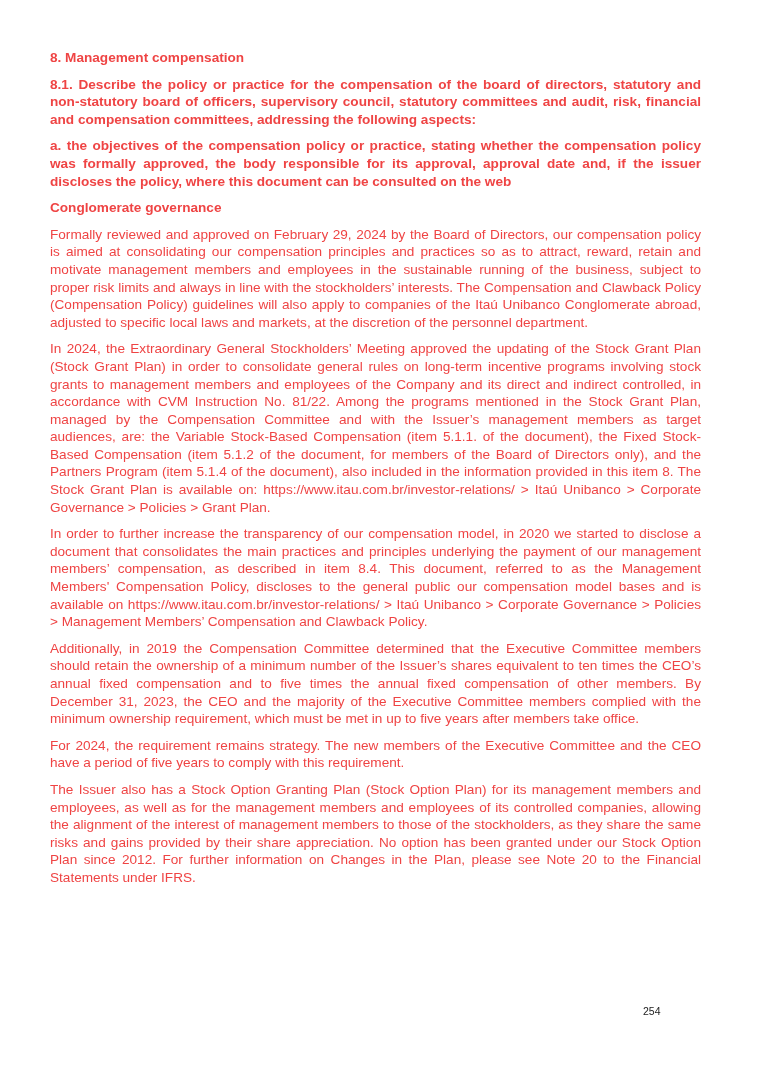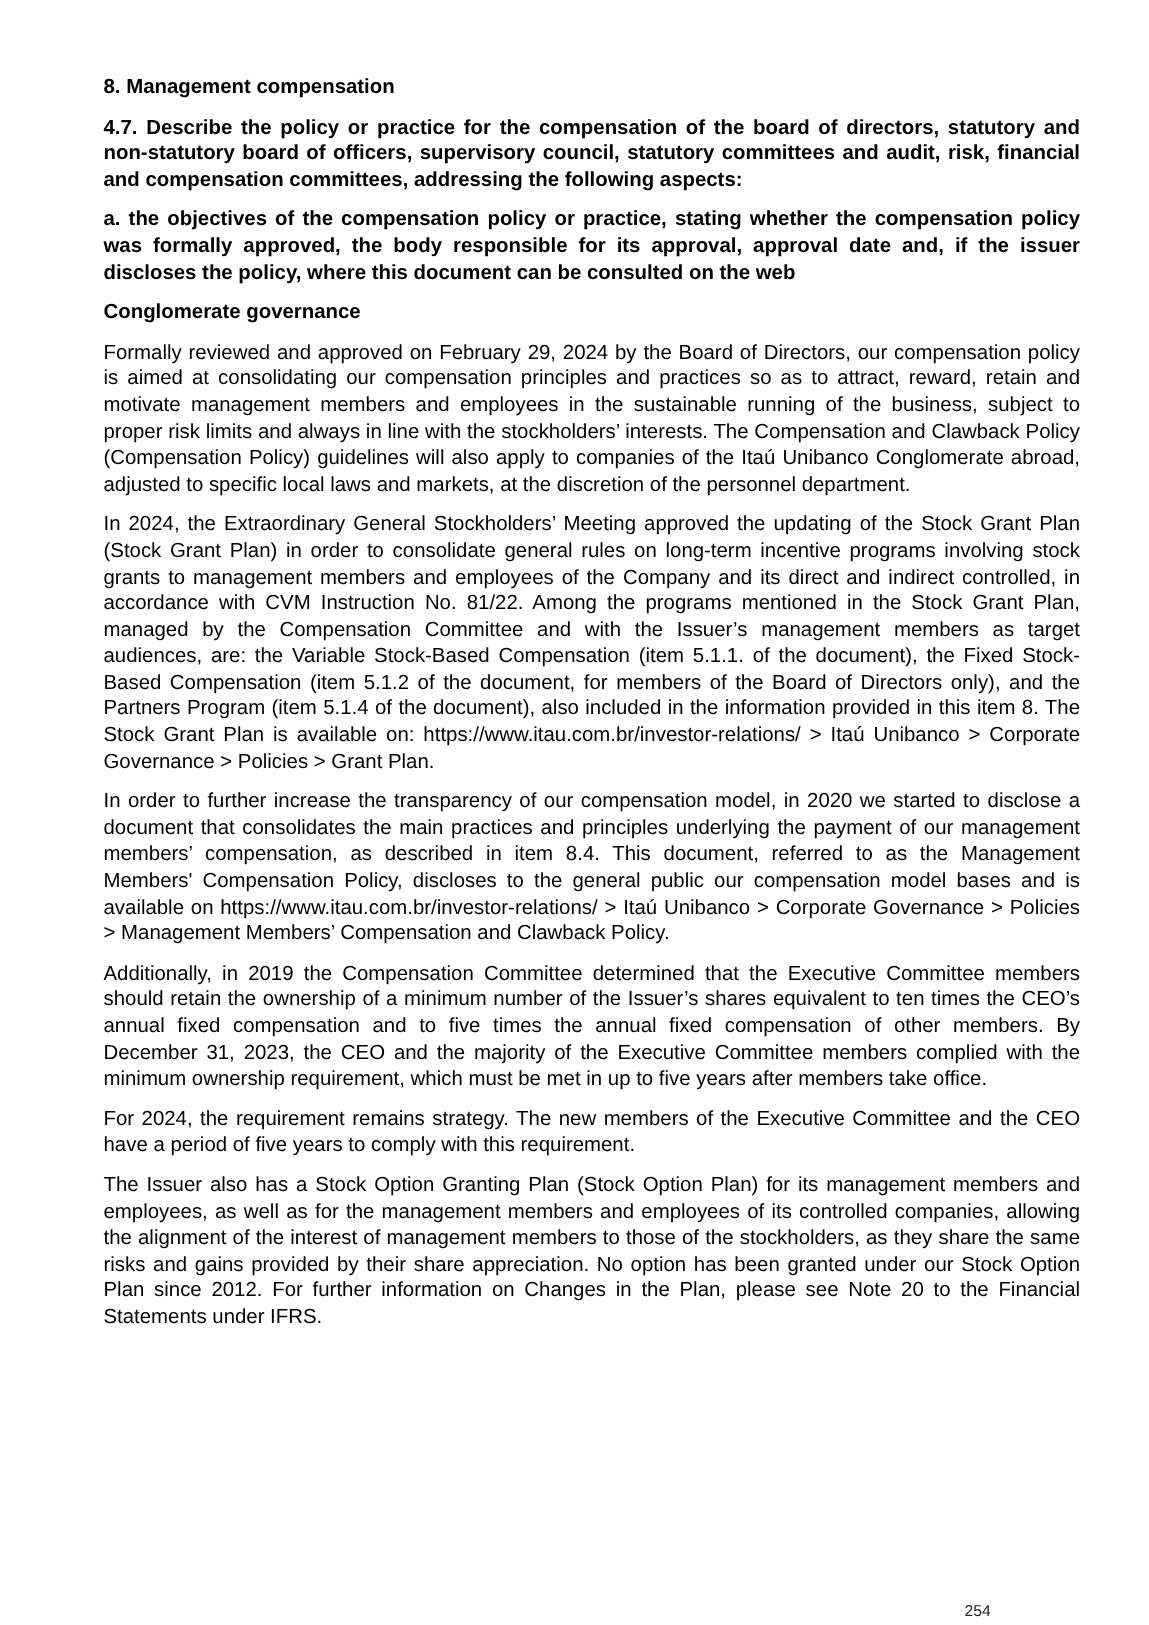--- a/index.html
+++ b/index.html
@@ -1,35 +1,35 @@
 <!DOCTYPE html>
 <html><head>
 <meta charset="utf-8">
 <style>
   html, body { margin: 0; padding: 0; background: #ffffff; }
   body { width: 766px; height: 1083px; position: relative; overflow: hidden; }
   .page {
-    position: absolute; left: 69px; top: 49px; width: 651px;
+    position: absolute; left: 50px; top: 49px; width: 651px;
     font-family: "Liberation Sans", sans-serif;
-    font-size: 13.6px; line-height: 17.6px; color: #000000;
+    font-size: 13.6px; line-height: 17.6px; color: #ef4444;
     text-align: justify;
   }
   .page p { margin: 0 0 9px 0; }
   .h { font-weight: bold; }
   .page-number {
-    position: absolute; left: 643px; top: 1068px;
+    position: absolute; left: 643px; top: 1005px;
     font-family: "Liberation Sans", sans-serif; font-size: 10.5px; color: #222;
   }
 </style>
 </head>
 <body>
 
 <div class="page">
   <p class="h">8. Management compensation</p>
-  <p class="h">4.7. Describe the policy or practice for the compensation of the board of directors, statutory and non-statutory board of officers, supervisory council, statutory committees and audit, risk, financial and compensation committees, addressing the following aspects:</p>
+  <p class="h">8.1. Describe the policy or practice for the compensation of the board of directors, statutory and non-statutory board of officers, supervisory council, statutory committees and audit, risk, financial and compensation committees, addressing the following aspects:</p>
   <p class="h">a. the objectives of the compensation policy or practice, stating whether the compensation policy was formally approved, the body responsible for its approval, approval date and, if the issuer discloses the policy, where this document can be consulted on the web</p>
   <p class="h">Conglomerate governance</p>
   <p>Formally reviewed and approved on February 29, 2024 by the Board of Directors, our compensation policy is aimed at consolidating our compensation principles and practices so as to attract, reward, retain and motivate management members and employees in the sustainable running of the business, subject to proper risk limits and always in line with the stockholders’ interests. The Compensation and Clawback Policy (Compensation Policy) guidelines will also apply to companies of the Itaú Unibanco Conglomerate abroad, adjusted to specific local laws and markets, at the discretion of the personnel department.</p>
   <p>In 2024, the Extraordinary General Stockholders’ Meeting approved the updating of the Stock Grant Plan (Stock Grant Plan) in order to consolidate general rules on long-term incentive programs involving stock grants to management members and employees of the Company and its direct and indirect controlled, in accordance with CVM Instruction No. 81/22.  Among the programs mentioned in the Stock Grant Plan, managed by the Compensation Committee and with the Issuer’s management members as target audiences, are: the Variable Stock-Based Compensation (item 5.1.1. of the document), the Fixed Stock-Based Compensation (item 5.1.2 of the document, for members of the Board of Directors only), and the Partners Program (item 5.1.4 of the document), also included in the information provided in this item 8.  The Stock Grant Plan is available on: https://www.itau.com.br/investor-relations/ &gt; Itaú Unibanco &gt; Corporate Governance &gt; Policies &gt; Grant Plan.</p>
   <p>In order to further increase the transparency of our compensation model, in 2020 we started to disclose a document that consolidates the main practices and principles underlying the payment of our management members’ compensation, as described in item 8.4. This document, referred to as the Management Members' Compensation Policy, discloses to the general public our compensation model bases and is available on https://www.itau.com.br/investor-relations/ &gt; Itaú Unibanco &gt; Corporate Governance &gt; Policies &gt; Management Members’ Compensation and Clawback Policy.</p>
   <p>Additionally, in 2019 the Compensation Committee determined that the Executive Committee members should retain the ownership of a minimum number of the Issuer’s shares equivalent to ten times the CEO’s annual fixed compensation and to five times the annual fixed compensation of other members. By December 31, 2023, the CEO and the majority of the Executive Committee members complied with the minimum ownership requirement, which must be met in up to five years after members take office.</p>
   <p>For 2024, the requirement remains strategy. The new members of the Executive Committee and the CEO have a period of five years to comply with this requirement.</p>
   <p>The Issuer also has a Stock Option Granting Plan (Stock Option Plan) for its management members and employees, as well as for the management members and employees of its controlled companies, allowing the alignment of the interest of management members to those of the stockholders, as they share the same risks and gains provided by their share appreciation. No option has been granted under our Stock Option Plan since 2012. For further information on Changes in the Plan, please see Note 20 to the Financial Statements under IFRS.</p>
 </div>
 

